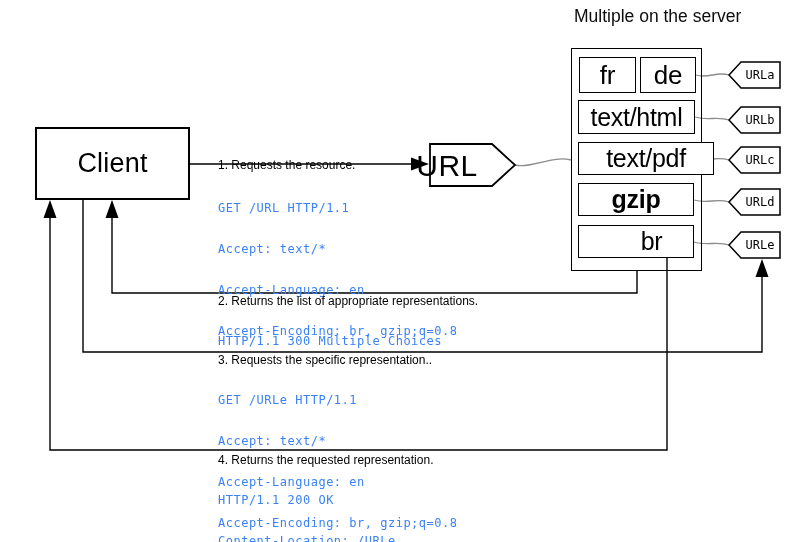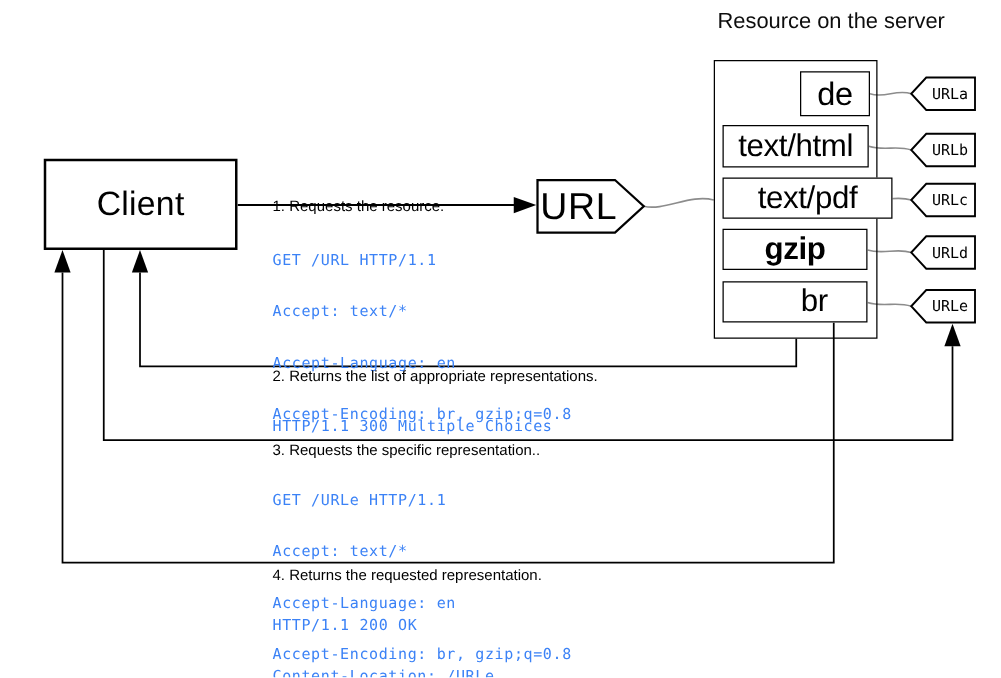--- a/index.html
+++ b/index.html
@@ -15,21 +15,21 @@
     position:absolute;z-index:2;
     background:#ffffff;border:1.5px solid #000;
     display:flex;align-items:center;justify-content:center;
     box-sizing:border-box;color:#000;
   }
   .client-box{border-width:2px;font-size:27px;letter-spacing:0.2px;}
   .outer-box{background:transparent;border-width:1.6px;z-index:1;}
   .rep-label{font-size:25px;letter-spacing:-0.3px;white-space:nowrap;}
   .rep-label-sm{font-size:26px;}
   .url-big-label{
-    position:absolute;z-index:3;left:430px;top:149px;width:66px;
+    position:absolute;z-index:3;left:414px;top:149px;width:66px;
     text-align:center;font-size:30px;color:#000;letter-spacing:0.5px;
   }
   .tag-label{
     position:absolute;z-index:3;width:40px;text-align:center;
     font-family:"DejaVu Sans Mono","Liberation Mono",monospace;
     font-size:12px;color:#000;line-height:15px;
   }
   .diagram-title{
     position:absolute;left:574px;top:6px;z-index:2;
     font-size:17.5px;color:#0d0d0d;white-space:nowrap;
@@ -77,30 +77,33 @@
 
     <polygon points="430,144 492,144 515,165 492,186 430,186" fill="#fff" stroke="#000" stroke-width="1.8"></polygon>
 
     <polygon points="729,75 741,62 780,62 780,88 741,88" fill="#fff" stroke="#000" stroke-width="1.5"></polygon>
     <polygon points="729,120 741,107 780,107 780,133 741,133" fill="#fff" stroke="#000" stroke-width="1.5"></polygon>
     <polygon points="729,160 741,147 780,147 780,173 741,173" fill="#fff" stroke="#000" stroke-width="1.5"></polygon>
     <polygon points="729,202 741,189 780,189 780,215 741,215" fill="#fff" stroke="#000" stroke-width="1.5"></polygon>
     <polygon points="729,245 741,232 780,232 780,258 741,258" fill="#fff" stroke="#000" stroke-width="1.5"></polygon>
   </svg>
 
-  <div class="diagram-title">Resource on the server</div>
+  <div class="diagram-title">Multiple on the server</div>
 
   <div class="box client-box" style="left:35px;top:127px;width:155px;height:73px;">
     <span>Client</span>
   </div>
 
   <div class="url-big-label">URL</div>
 
   <div class="box outer-box" style="left:571px;top:48px;width:131px;height:223px;"></div>
 
+  <div class="box" style="left:579px;top:57px;width:57px;height:36px;">
+    <span class="rep-label rep-label-sm">fr</span>
+  </div>
   <div class="box" style="left:640px;top:57px;width:56px;height:36px;">
     <span class="rep-label rep-label-sm">de</span>
   </div>
   <div class="box" style="left:578px;top:100px;width:117px;height:34px;">
     <span class="rep-label">text/html</span>
   </div>
   <div class="box" style="left:578px;top:142px;width:136px;height:33px;">
     <span class="rep-label">text/pdf</span>
   </div>
   <div class="box" style="left:578px;top:183px;width:116px;height:33px;font-weight:bold;">

